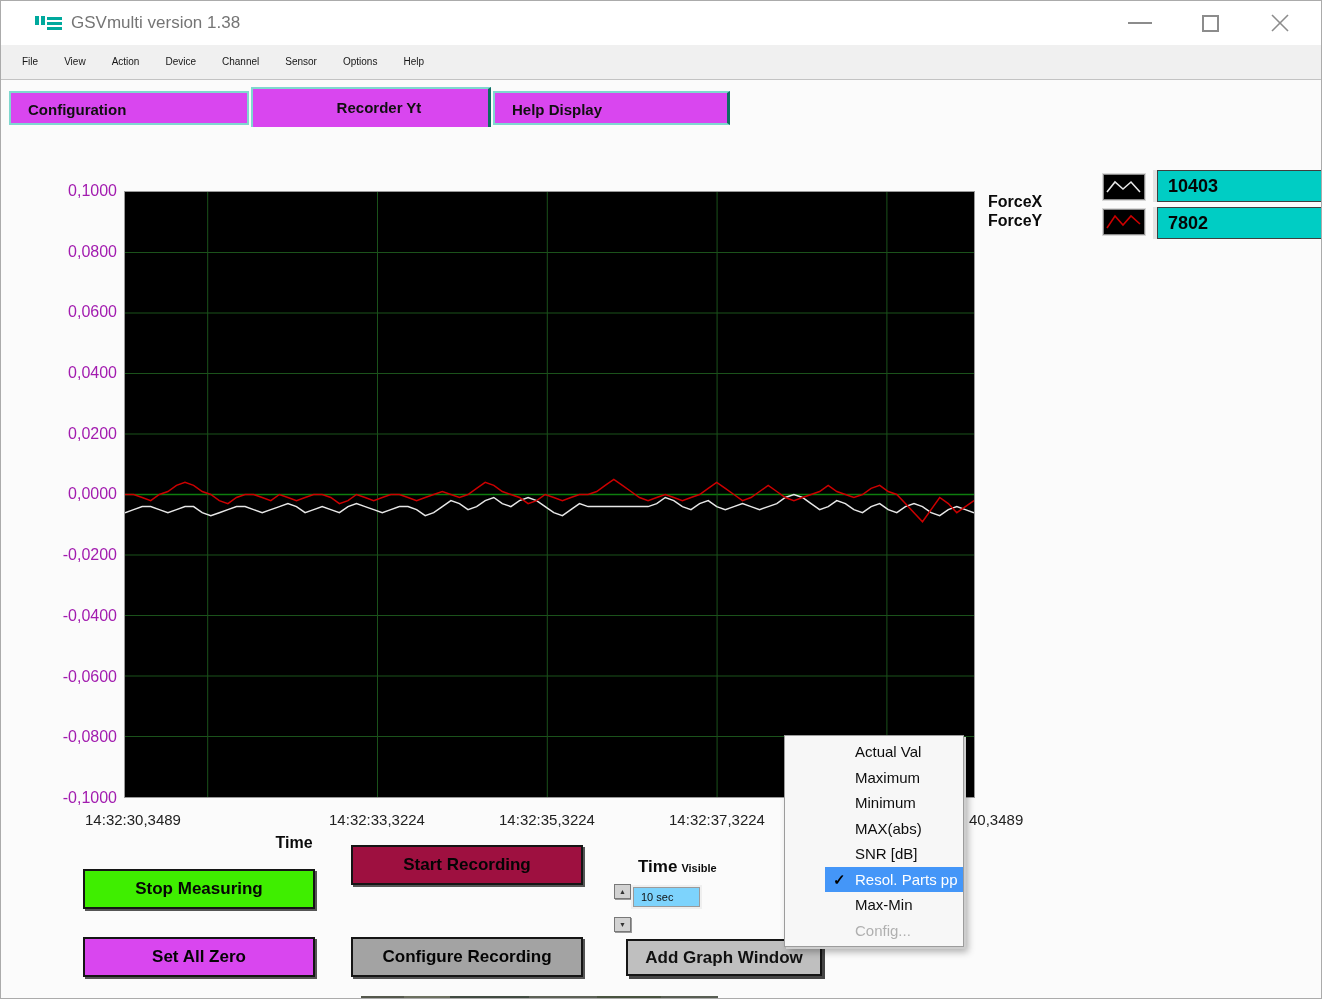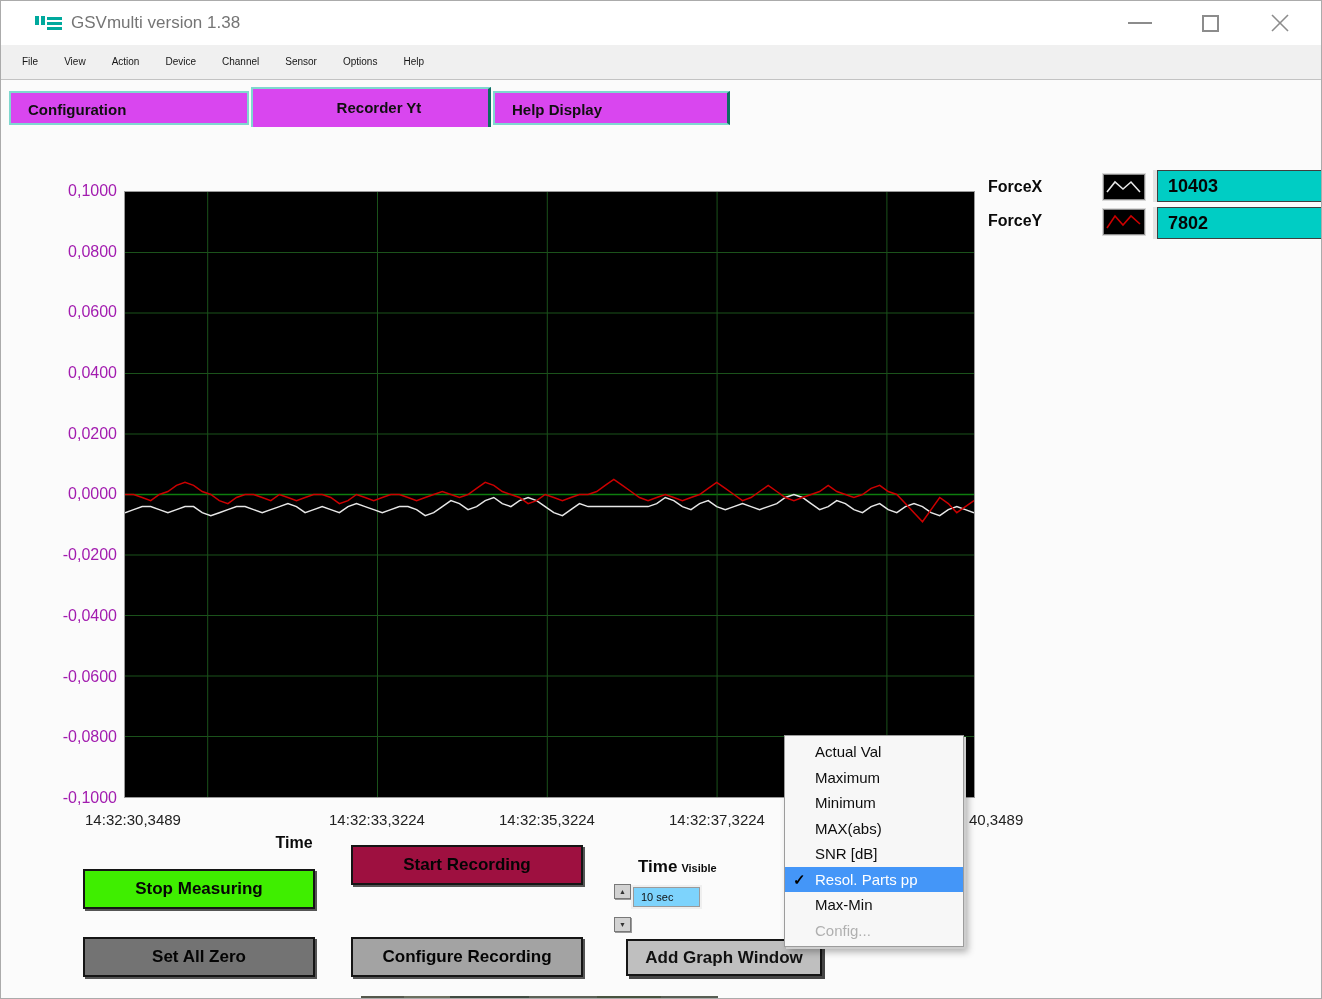--- a/index.html
+++ b/index.html
@@ -40,54 +40,54 @@
   .x-labels span{position:absolute;white-space:nowrap;}
   .xt0{left:9px;transform:translateX(-50%);}
   .xt1{left:253px;transform:translateX(-50%);}
   .xt2{left:423px;transform:translateX(-50%);}
   .xt3{left:593px;transform:translateX(-50%);}
   .xt4{left:845px;}
   .x-axis-title{position:absolute;left:238px;top:833px;width:110px;text-align:center;
     font-size:16px;font-weight:bold;color:#0a0a0a;}
   
   .legend-label{position:absolute;font-size:16px;font-weight:bold;color:#0a0a0a;}
-  .ll-x{left:987px;top:177px;} .ll-y{left:987px;top:211px;}
+  .ll-x{left:987px;top:192px;} .ll-y{left:987px;top:211px;}
   .line-swatch{position:absolute;width:42px;height:26px;background:#000;border:1px solid #8a8a8a;
     box-shadow:0 0 0 1px #d8d8d8;}
   .ls-x{left:1102px;top:173px;} .ls-y{left:1102px;top:208px;}
   .value-box{position:absolute;left:1156px;width:168px;height:32px;background:#00cdc4;
     border:1px solid #3f3f3f;box-shadow:-4px 0 0 #e4e4e4;font-size:18px;font-weight:bold;
     line-height:30px;padding-left:10px;color:#050505;}
   .vb-x{top:169px;} .vb-y{top:206px;}
   
   .big-btn{position:absolute;width:232px;height:40px;border:2px solid #151515;
     font-size:17px;font-weight:bold;color:#050505;text-align:center;line-height:36px;
     box-shadow:2px 2px 0 rgba(30,30,30,.75);cursor:pointer;}
   .btn-stop{left:82px;top:868px;background:#3fee00;}
   .btn-record{left:350px;top:844px;background:#9e1040;}
-  .btn-zero{left:82px;top:936px;background:#737373;}
+  .btn-zero{left:82px;top:936px;background:#d946ef;}
   .btn-configure{left:350px;top:936px;background:#a3a3a3;}
   .btn-addgraph{position:absolute;left:625px;top:938px;width:196px;height:37px;background:#bfbfbf;
     border:2px solid #151515;font-size:17px;font-weight:bold;text-align:center;line-height:33px;
     box-shadow:3px 3px 0 rgba(25,25,25,.8);cursor:pointer;}
   
   .time-visible{position:absolute;left:637px;top:856px;white-space:nowrap;}
   .tv-main{font-size:17px;font-weight:bold;color:#0a0a0a;}
   .tv-sub{font-size:11px;font-weight:bold;color:#0a0a0a;margin-left:4px;}
   .spin-btn{position:absolute;left:613px;width:17px;height:15px;background:#d2d2d2;border:1px solid #787878;
     font-size:7px;line-height:13px;text-align:center;color:#333;cursor:pointer;box-shadow:1px 1px 0 #9a9a9a;}
   .spin-up{top:883px;} .spin-down{top:916px;}
   .time-field{position:absolute;left:632px;top:886px;width:67px;height:20px;background:#7dd3fc;
     border:1px solid #9a9a9a;box-shadow:0 0 0 2px #efefef;font-size:11px;line-height:18px;padding-left:7px;color:#111;}
   
   .context-menu{position:absolute;left:783px;top:734px;width:180px;background:#f7f7f7;
     border:1px solid #9c9c9c;box-shadow:2px 2px 0 #cdcdcd,4px 5px 7px rgba(0,0,0,.3);
     padding:3px 0;z-index:10;}
   .cm-item{position:relative;height:25.5px;line-height:25.5px;font-size:15px;padding-left:30px;
-    color:#0d0d0d;cursor:default;white-space:nowrap;}
+    color:#0d0d0d;cursor:default;white-space:nowrap;margin-left:40px;}
   .cm-item.highlighted{background:#4496f8;color:#ffffff;}
   .cm-item.disabled{color:#b0b0b0;}
   .cm-check{position:absolute;left:8px;top:0;font-size:15px;font-weight:bold;color:#000;}
   
   .bottom-strip{position:absolute;left:360px;top:995px;width:357px;height:4px;
     background:linear-gradient(90deg,#55584c 0 12%,#6c7060 12% 25%,#414b41 25% 47%,#5c6156 47% 66%,#49533f 66% 84%,#585e53 84% 100%);}
 </style>
 </head>
 <body>
 

